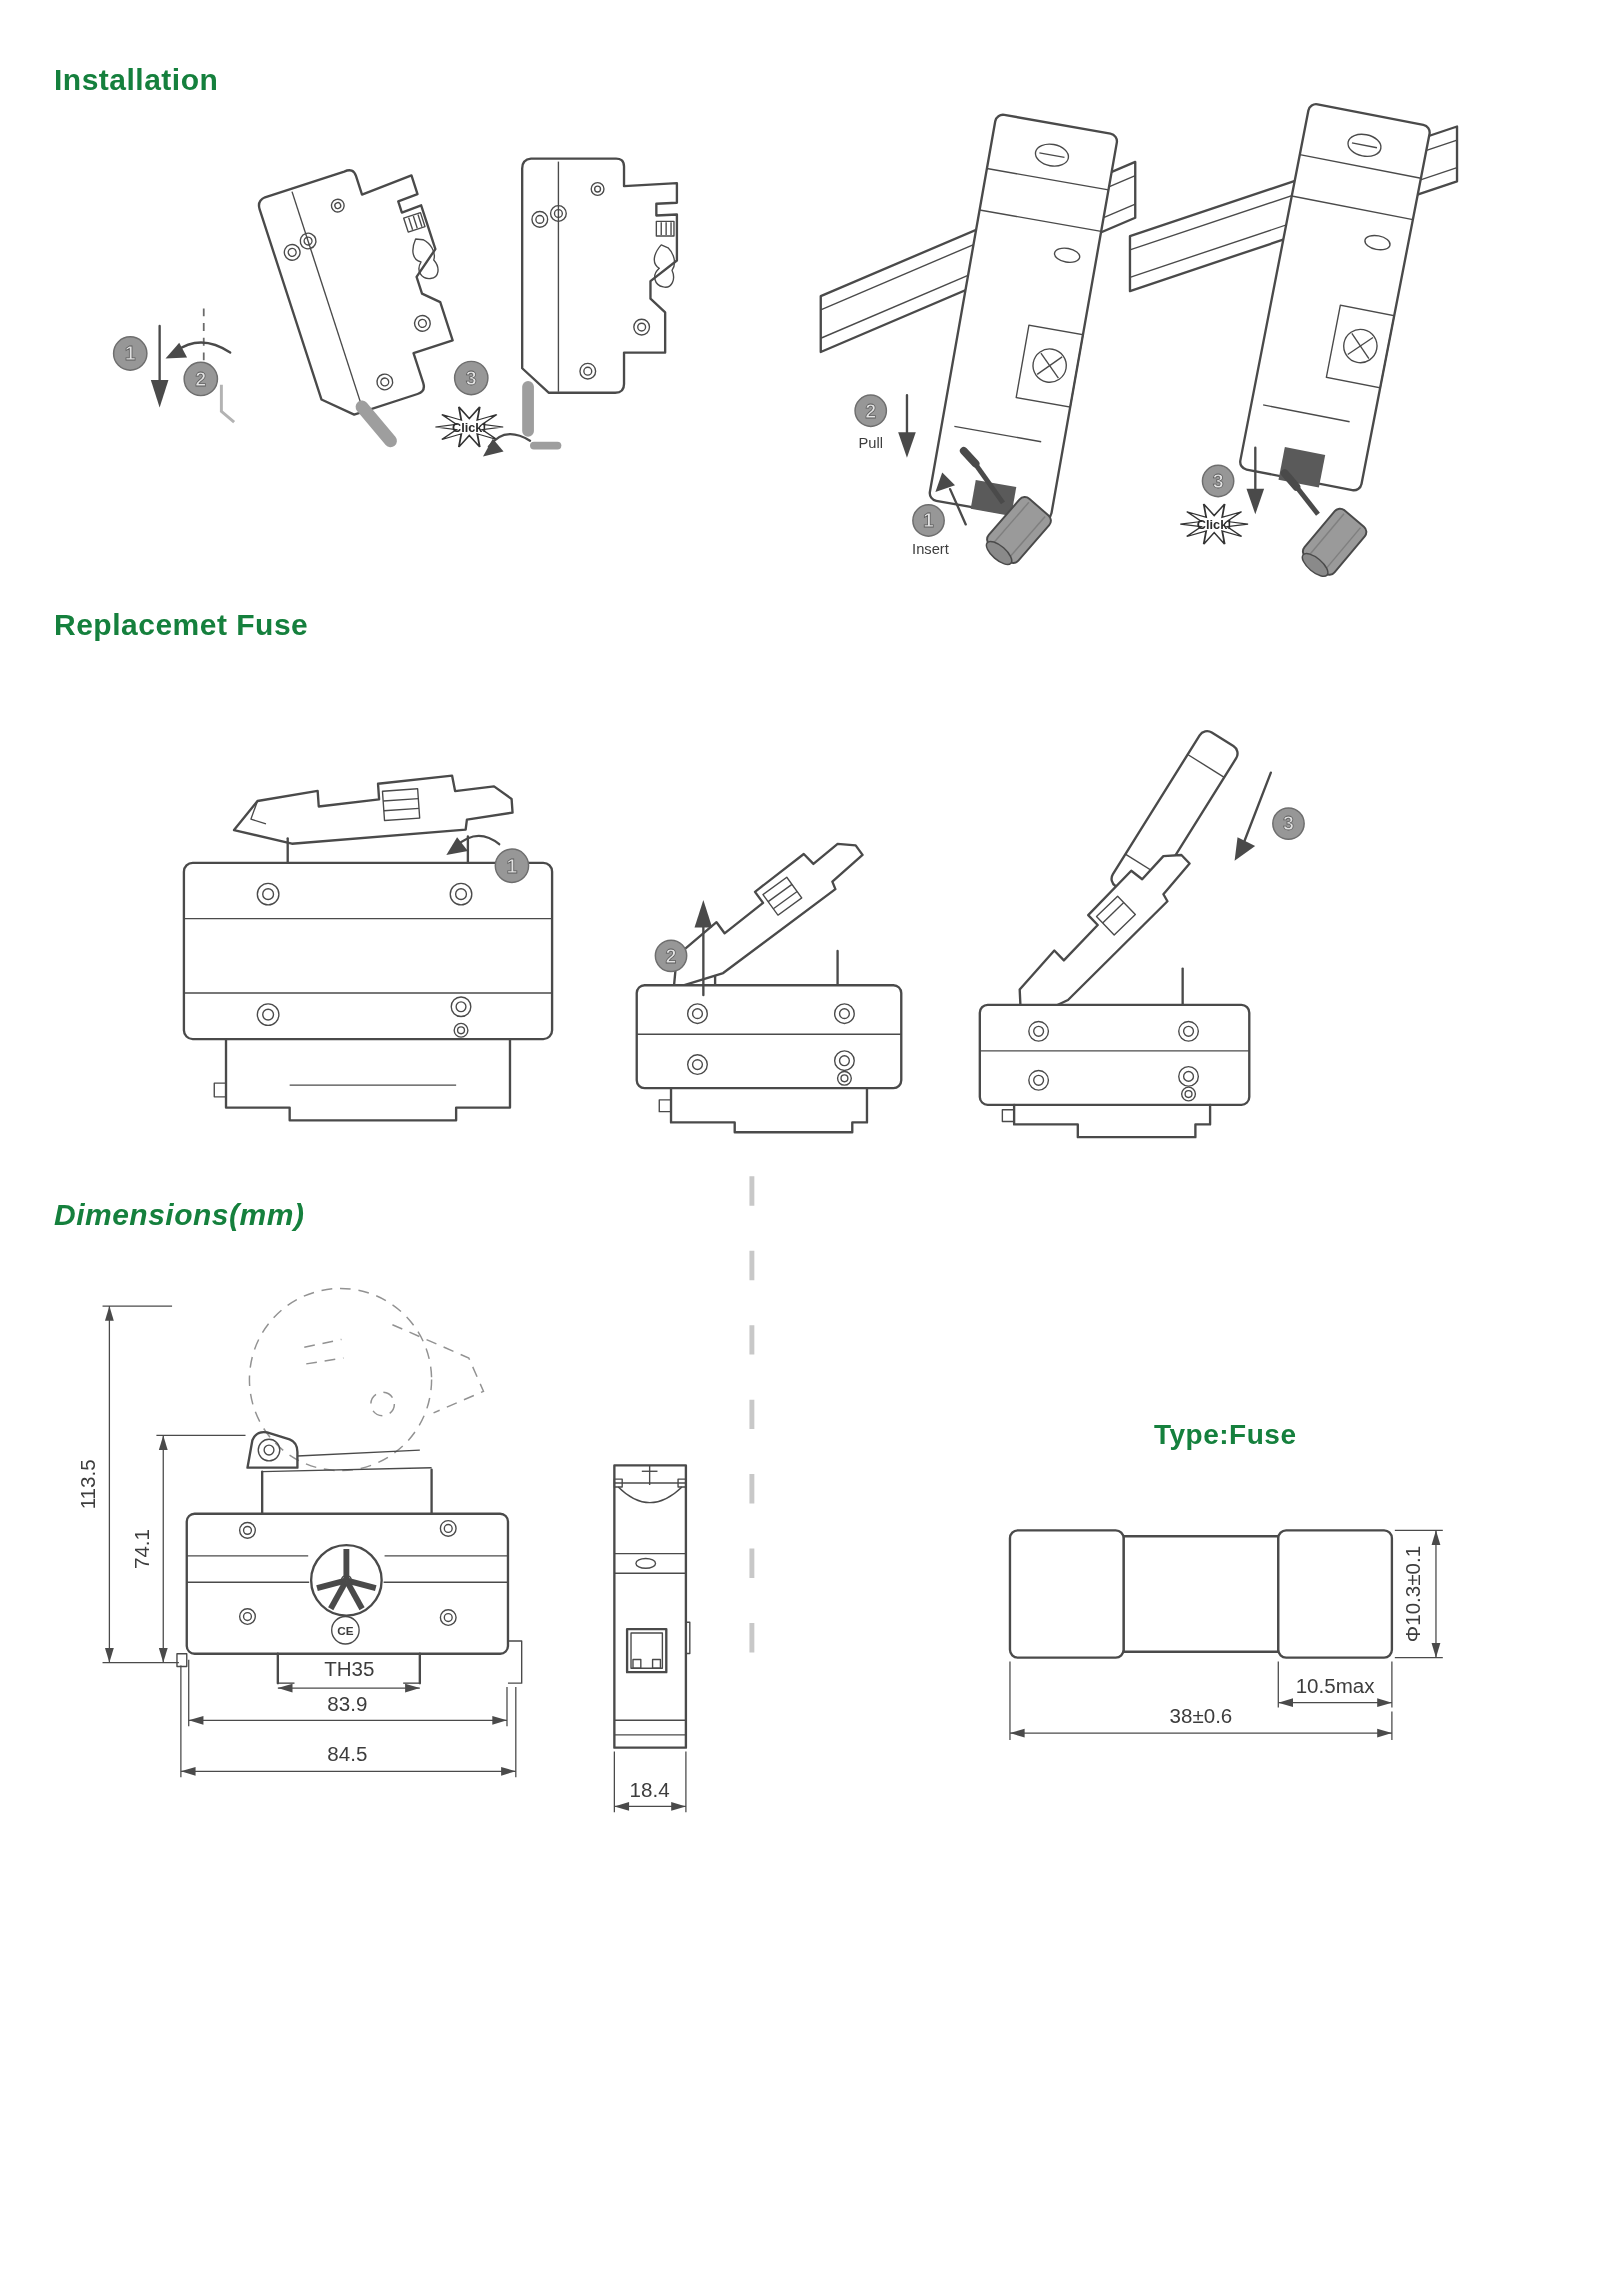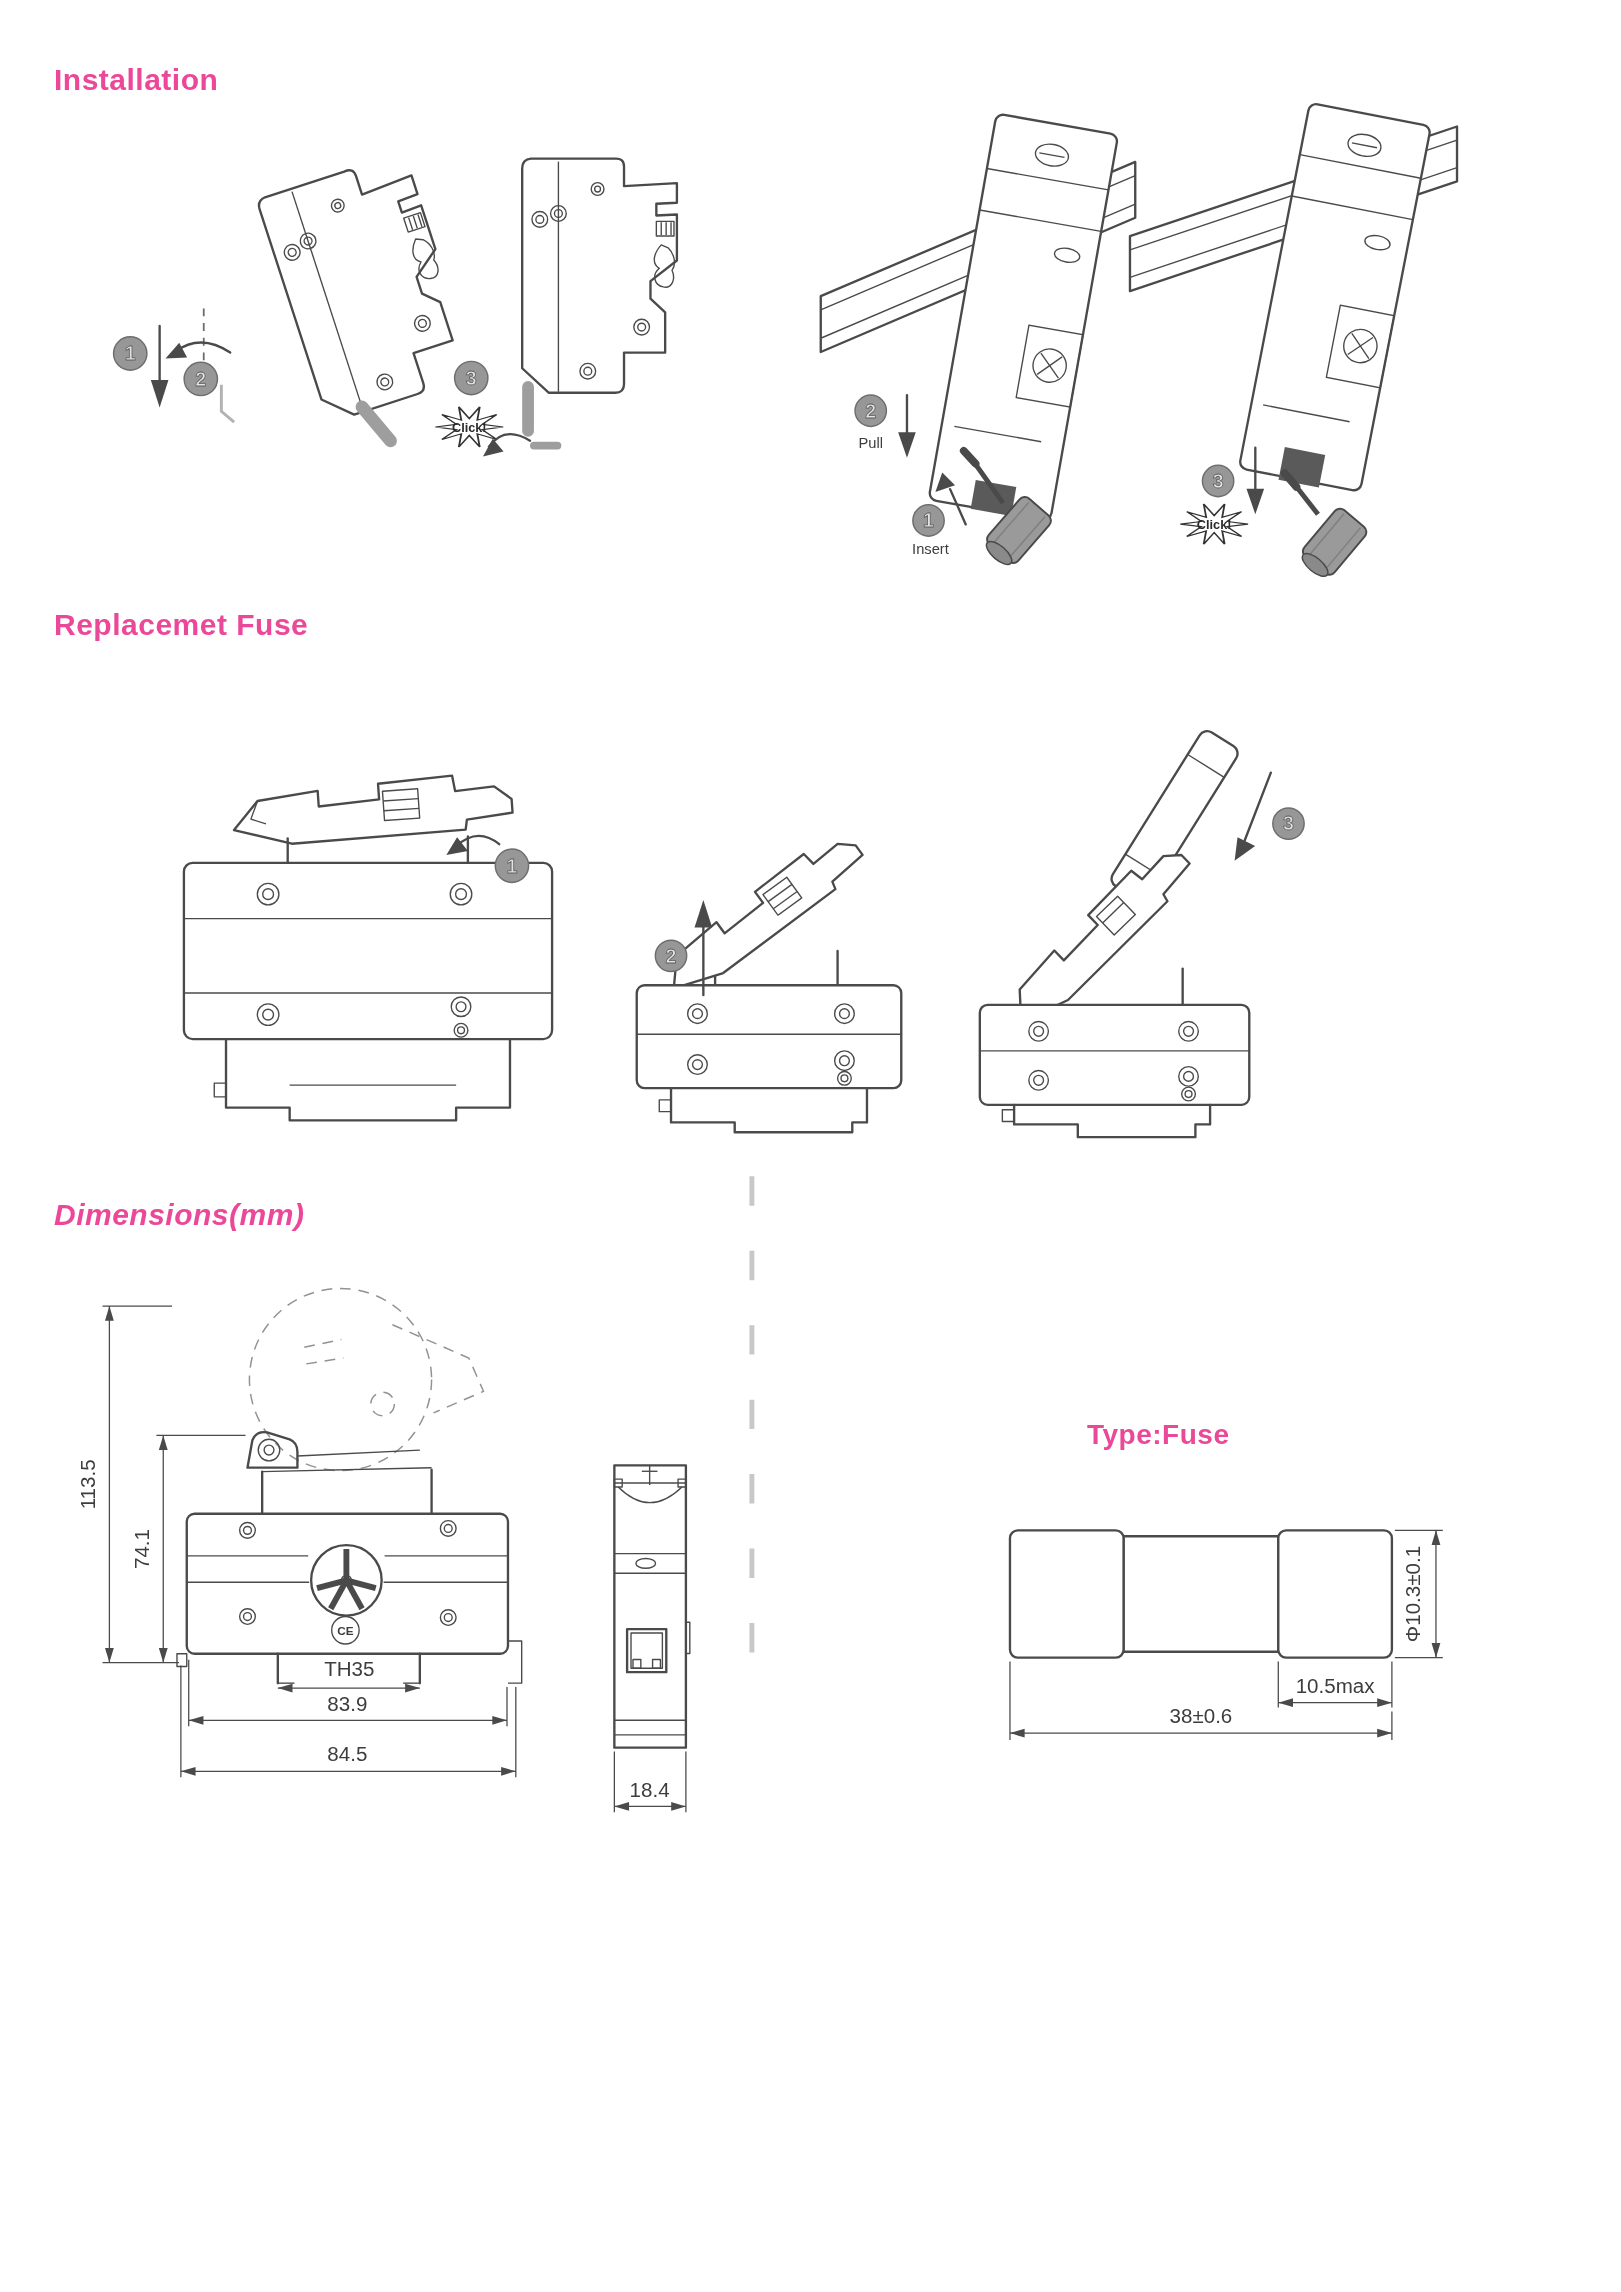--- a/index.html
+++ b/index.html
@@ -1,18 +1,18 @@
 <!DOCTYPE html>
 <html><head>
 <meta charset="utf-8">
 <style>
   html,body{margin:0;padding:0;background:#fff;}
   #page{position:relative;width:1621px;height:2293px;background:#ffffff;overflow:hidden;
         font-family:"Liberation Sans",sans-serif;}
-  .sec-title{position:absolute;font-weight:bold;font-size:30px;color:#ec4899;letter-spacing:0.5px;white-space:nowrap;}
+  .sec-title{position:absolute;font-weight:bold;font-size:30px;color:#15803d;letter-spacing:0.5px;white-space:nowrap;}
   svg{position:absolute;overflow:visible;}
   .ln{fill:none;stroke:#4a4a4a;stroke-width:2.4;stroke-linejoin:round;stroke-linecap:round;}
   .lnf{fill:#ffffff;stroke:#4a4a4a;stroke-width:2.4;stroke-linejoin:round;}
   .ln1{fill:none;stroke:#4a4a4a;stroke-width:1.4;stroke-linejoin:round;}
   .dimln{stroke:#4a4a4a;stroke-width:1.3;}
   .arr{fill:#4a4a4a;stroke:none;}
   .ghost{fill:none;stroke:#929292;stroke-width:1.5;stroke-dasharray:11 8;}
   .dashg{stroke:#6a6a6a;stroke-width:1.8;stroke-dasharray:8 7;}
   .grayline{stroke:#9e9e9e;stroke-linecap:round;}
   .grayfill{fill:#9a9a9a;stroke:#4a4a4a;stroke-width:2;}
@@ -26,21 +26,21 @@
   .star{fill:#ffffff;stroke:#333333;stroke-width:1.6;}
 </style>
 </head>
 <body>
 
 <div id="page">
 
   <div class="sec-title" style="left:54px;top:63px;">Installation</div>
   <div class="sec-title" style="left:54px;top:608px;">Replacemet Fuse</div>
   <div class="sec-title" style="left:54px;top:1198px;font-style:italic;">Dimensions(mm)</div>
-  <div class="sec-title" style="left:1087px;top:1419px;font-size:28px;">Type:Fuse</div>
+  <div class="sec-title" style="left:1154px;top:1419px;font-size:28px;">Type:Fuse</div>
 
   <svg style="left:93px;top:132px;" width="392" height="294" viewBox="0 0 400 300">
     <g transform="rotate(-18 270 160)">
       <path class="lnf" d="M209,42 Q200,43 200,52 L200,256 L227,281 L295,281 Q304,281 304,272 L304,240 L346,240 L346,199 L331,185 L331,167 L358,146 L358,99 L337,100 L337,88 L358,87 L358,67 L304,70 L304,50 Q304,41 294,42 Z"></path>
       <line class="ln1" x1="237" y1="45" x2="237" y2="280"></line>
       <circle class="ln1" cx="218" cy="104" r="8"></circle>
         <circle class="ln1" cx="218" cy="104" r="4"></circle>
       <circle class="ln1" cx="237" cy="98" r="8"></circle>
         <circle class="ln1" cx="237" cy="98" r="4"></circle>
       <circle class="ln1" cx="277" cy="73" r="6.5"></circle>

